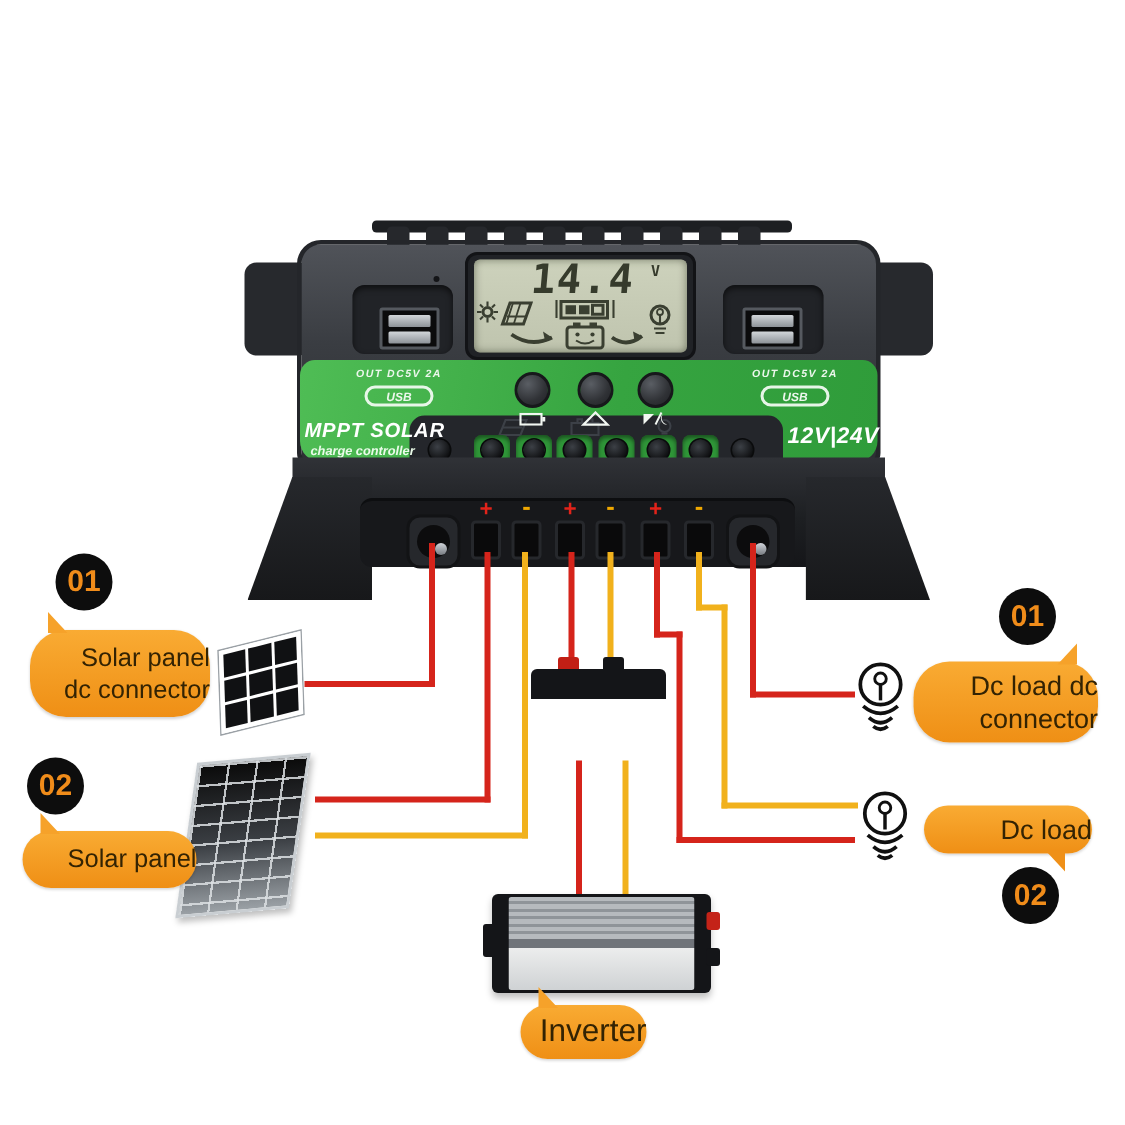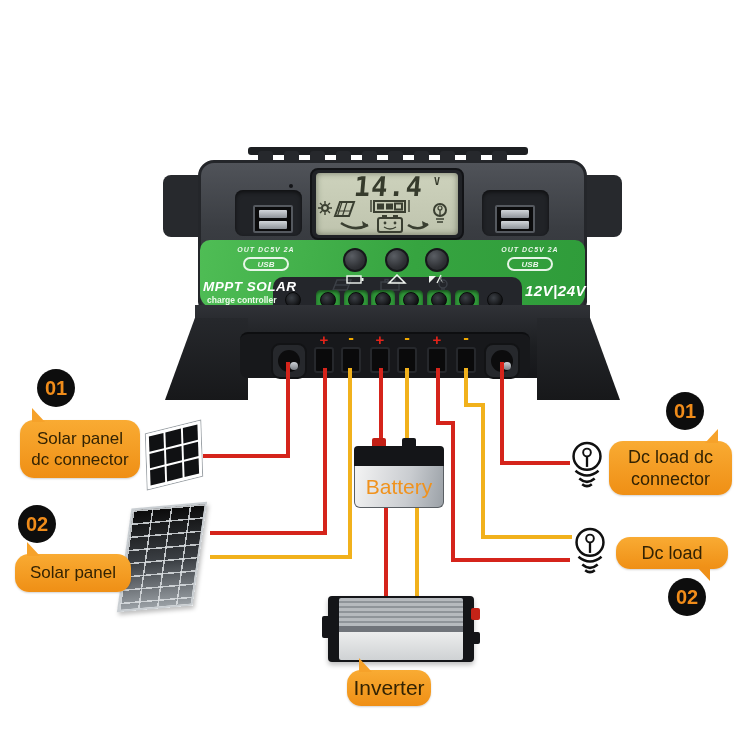--- a/index.html
+++ b/index.html
@@ -42,21 +42,21 @@
          background:radial-gradient(circle at 40% 35%,#3c4046,#101113 70%);}
   .btn{top:103px;width:24px;height:24px;border-radius:50%;border:2px solid #17181b;
        background:radial-gradient(circle at 35% 30%,#5a5e64,#303236 60%,#202226);}
   .btn-ico{top:129px;width:20px;height:10px;text-align:center;}
   .out-label{top:101px;width:74px;text-align:center;font-size:7px;font-weight:bold;font-style:italic;
              color:#ecf7ec;letter-spacing:1px;}
   .usb-pill{top:112px;width:46px;height:14px;border:2px solid rgba(240,250,240,.95);border-radius:7px;
             display:flex;align-items:center;justify-content:center;font-size:8px;font-weight:bold;
             font-style:italic;color:#ecf7ec;}
   .brand1{left:40px;top:134px;font-size:13.5px;font-weight:bold;font-style:italic;color:#ffffff;letter-spacing:.5px;}
-  .brand2{left:44px;top:150px;font-size:8.5px;font-weight:bold;color:#eafbe9;}
+  .brand2{left:44px;top:150px;font-size:8.5px;font-weight:bold;font-style:italic;color:#eafbe9;}
   .voltage{left:357px;top:137px;width:66px;text-align:right;font-size:15px;font-weight:bold;
            font-style:italic;color:#ffffff;letter-spacing:.5px;}
 
   
   .body-low{left:32px;top:160px;width:395px;height:73px;border-radius:0 0 14px 14px;
             background:linear-gradient(180deg,#303237,#1d1f22 55%,#151619);}
   .foot{top:173px;width:83px;height:82px;background:linear-gradient(180deg,#26282c,#17181a);}
   .foot-l{clip-path:polygon(36% 0,100% 0,100% 100%,0 100%);}
   .foot-r{clip-path:polygon(0 0,64% 0,100% 100%,0 100%);}
   .inset{left:77px;top:187px;width:290px;height:46px;background:#17181b;border-radius:8px;
@@ -102,22 +102,22 @@
   .inv-bot{position:absolute;left:0;top:34px;width:124px;height:28px;
            background:linear-gradient(180deg,#eceded,#cfd2d4);}
   .inv-nub{position:absolute;width:9px;height:12px;border-radius:2px;}
 
   
   .bulb{width:42px;height:50px;}
 
   
   .badge{width:38px;height:38px;border-radius:50%;background:#0d0d0d;display:flex;align-items:center;
          justify-content:center;font-size:20px;font-weight:bold;color:#f08c1a;}
-  .bubble{background:linear-gradient(180deg,#f9ab33,#ef8f15);border-radius:14px;color:#332303;
-          display:flex;flex-direction:column;align-items:center;justify-content:center;
+  .bubble{background:linear-gradient(180deg,#f9ab33,#ef8f15);border-radius:24px;color:#332303;
+          display:flex;flex-direction:column;align-items:flex-end;justify-content:center;
           line-height:1.25;box-shadow:0 1px 2px rgba(0,0,0,.18);}
   .bubble .tail{position:absolute;width:0;height:0;}
   .t-up-l{top:-12px;left:12px;border-bottom:14px solid #f6a22a;border-right:13px solid transparent;}
   .t-up-r{top:-12px;right:14px;border-bottom:14px solid #f6a22a;border-left:13px solid transparent;}
   .t-dn-r{bottom:-12px;right:18px;border-top:14px solid #ef9018;border-left:13px solid transparent;}
 </style>
 </head>
 <body>
 
 <div id="stage">
@@ -321,23 +321,20 @@
       <div></div>
       <div></div>
       <div></div>
   </div>
   <div class="abs panel-lg"></div>
 
   <div class="abs battery">
     <div class="bat-nub" style="left:18px;background:#c21f15"></div>
     <div class="bat-nub" style="left:48px;background:#141518"></div>
     <div class="bat-band"></div>
-    <div class="bat-body">
-      <span class="bat-label">Battery</span>
-    </div>
   </div>
 
   <div class="abs inverter">
     <div class="inv-mid">
       <div class="inv-top"></div>
       <div class="inv-strip"></div>
       <div class="inv-bot"></div>
     </div>
     <div class="inv-nub" style="left:-6px;top:20px;height:22px;width:8px;background:#141518"></div>
     <div class="inv-nub" style="right:-6px;top:12px;background:#c42318"></div>

